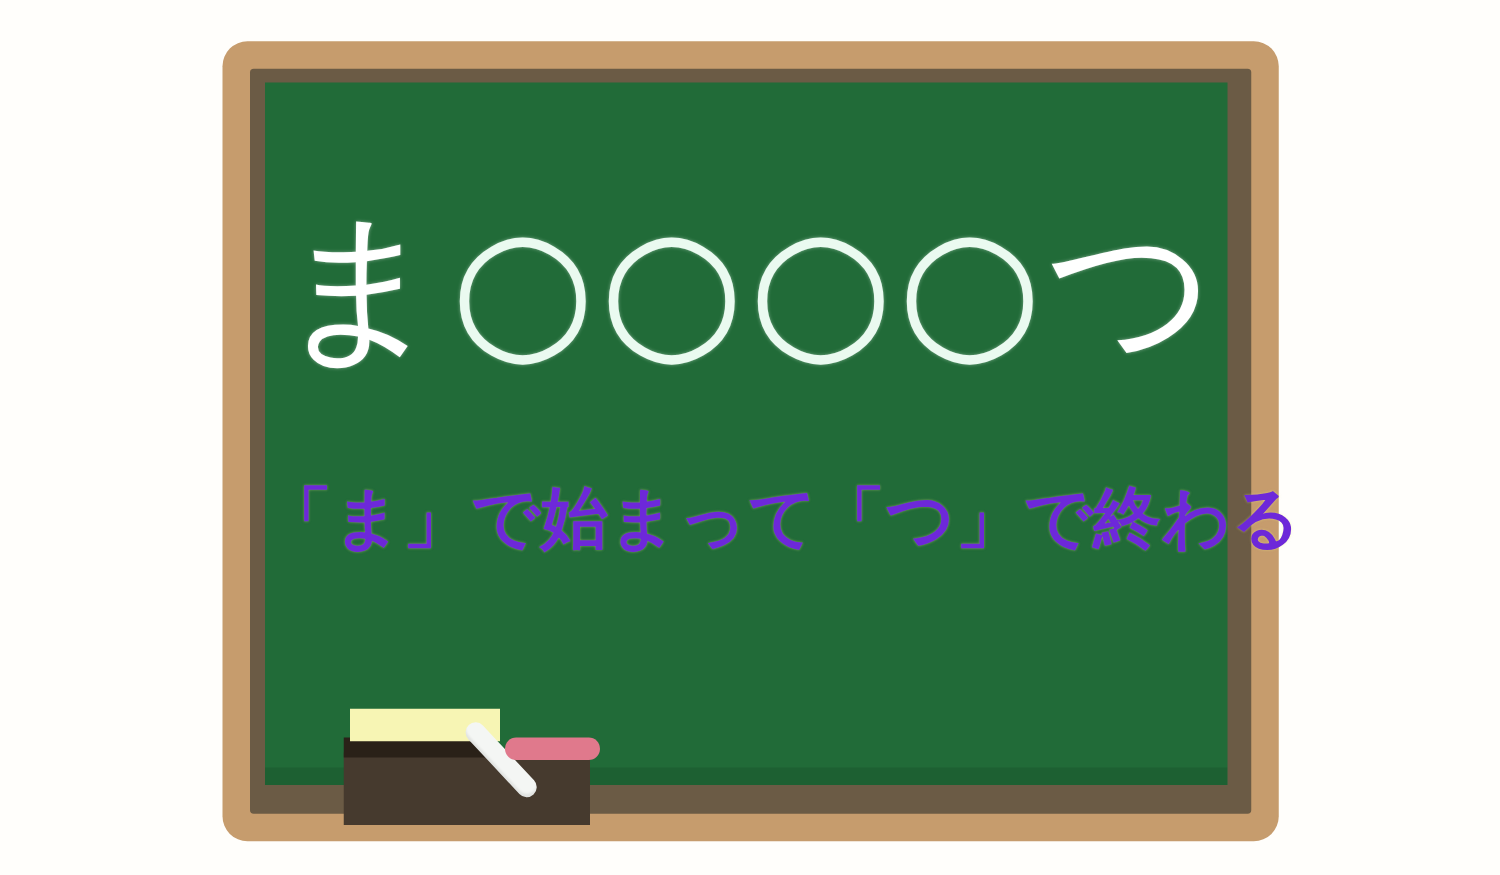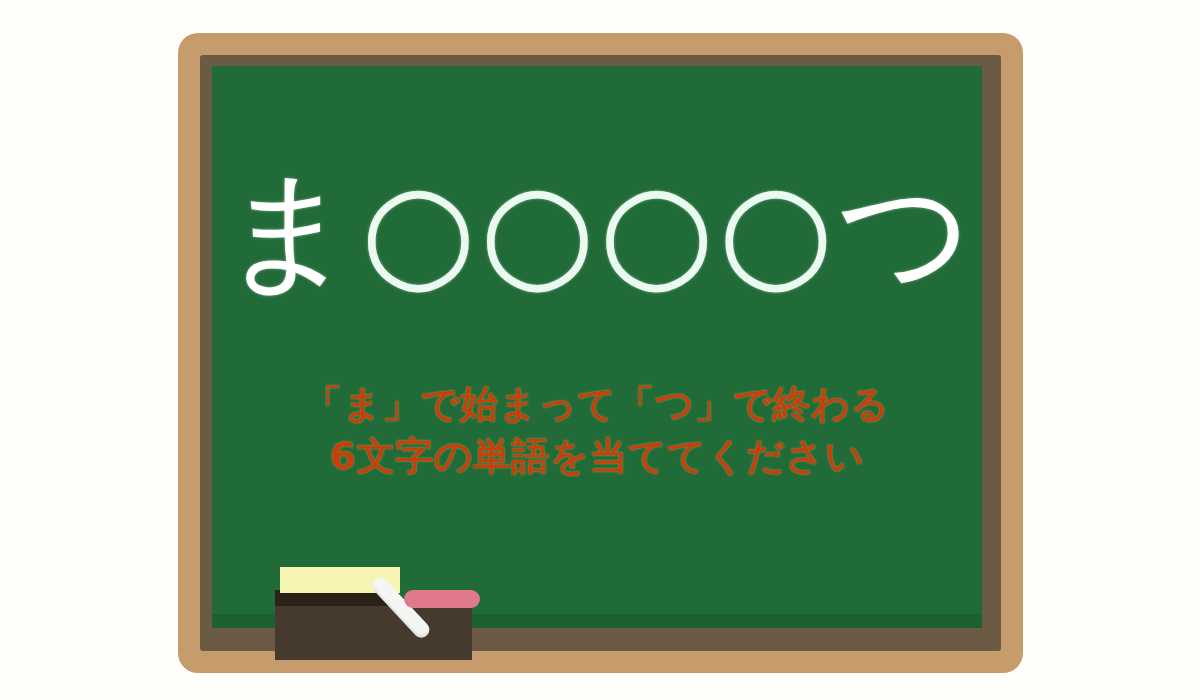--- a/index.html
+++ b/index.html
@@ -92,22 +92,22 @@
 
   
   #instruction-block {
     position: absolute;
     left: 212px;
     top: 378px;
     width: 770px;
     text-align: center;
   }
   .instruction-line {
-    color: #c2410c;
-    font-size: 38px;
+    color: #6d28d9;
+    font-size: 54px;
     line-height: 1.38;
     font-weight: bold;
     letter-spacing: 0.5px;
     font-family: "DejaVu Sans", "Liberation Sans", sans-serif;
     text-shadow: 0 0 2px rgba(240, 240, 138, 0.5);
     white-space: nowrap;
   }
 
   
   #chalk-tray-group {
@@ -183,21 +183,20 @@
   <span class="puzzle-char">ま</span>
   <span class="puzzle-blank">○</span>
   <span class="puzzle-blank">○</span>
   <span class="puzzle-blank">○</span>
   <span class="puzzle-blank">○</span>
   <span class="puzzle-char">つ</span>
 </div>
 
 <div id="instruction-block">
   <div class="instruction-line">「ま」で始まって「つ」で終わる</div>
-  <div class="instruction-line">6文字の単語を当ててください</div>
 </div>
 
 <div id="chalk-tray-group">
   <div id="chalk-tray"></div>
   <div id="eraser-base"></div>
   <div id="eraser-body"></div>
   <div id="chalk-white"></div>
   <div id="chalk-pink"></div>
 </div>
 

